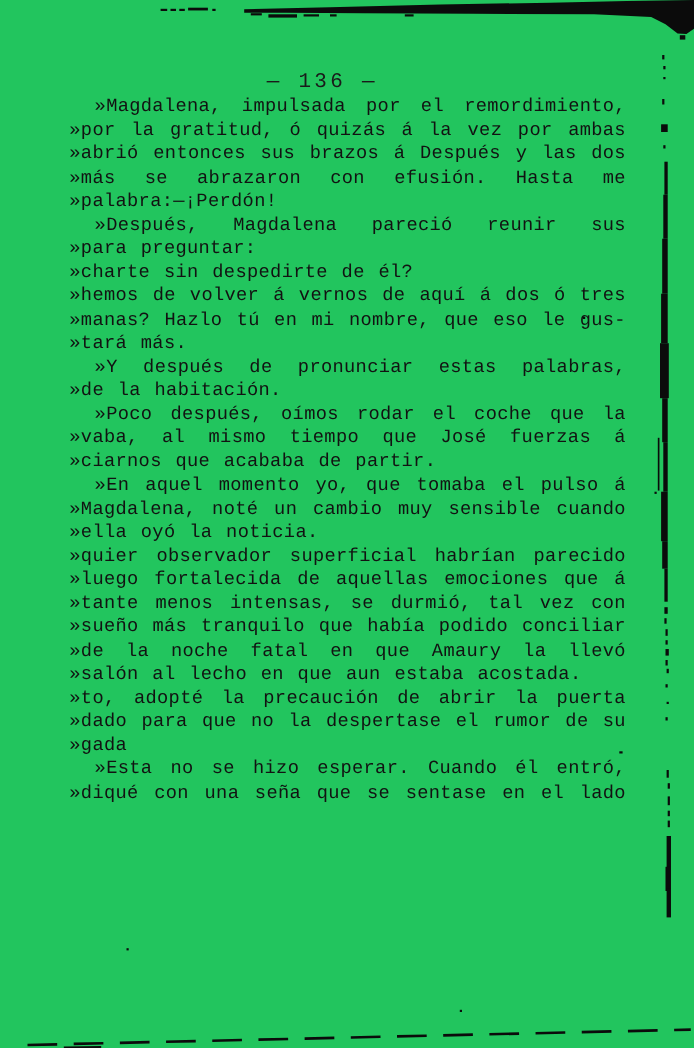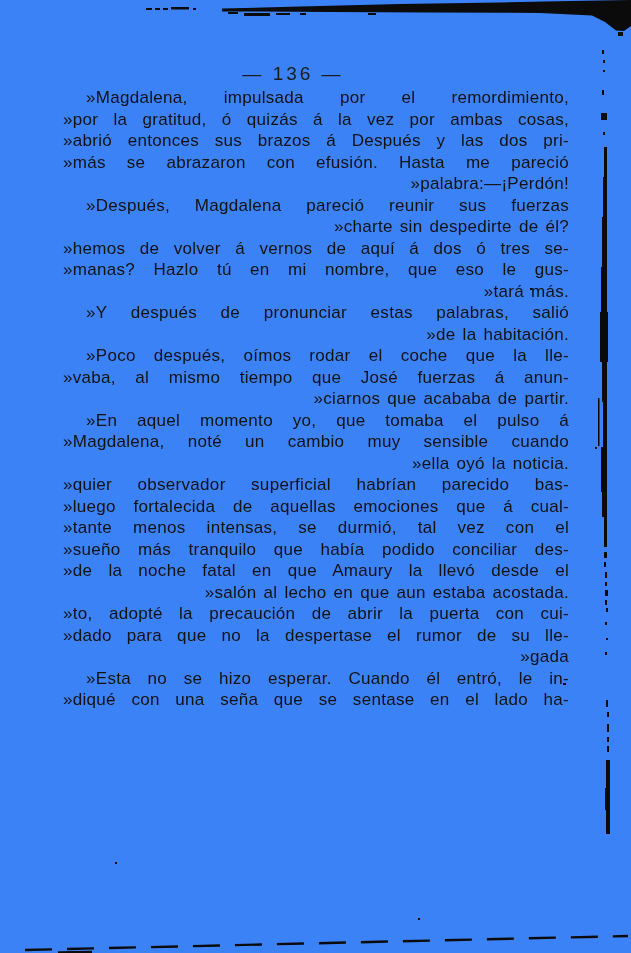--- a/index.html
+++ b/index.html
@@ -4,23 +4,23 @@
 <style>
   html, body {
     margin: 0;
     padding: 0;
     background: #ffffff;
   }
   .scan-page {
     position: relative;
     width: 631px;
     height: 953px;
-    background: #3b82f6;
+    background: #22c55e;
     overflow: hidden;
-    font-family: Liberation Sans, sans-serif;
+    font-family: Liberation Mono, monospace;
     color: #121212;
   }
   .page-number {
     position: absolute;
     top: 63px;
     left: 63px;
     width: 460px;
     text-align: center;
     font-size: 19px;
     letter-spacing: 3px;
@@ -32,21 +32,21 @@
     left: 63px;
     width: 506px;
   }
   .line {
     height: 21.5px;
     line-height: 21.5px;
     font-size: 17px;
     letter-spacing: 0.3px;
     word-spacing: 2px;
     overflow: hidden;
-    text-align: right;
+    text-align: left;
     white-space: nowrap;
   }
   .line.full {
     white-space: normal;
     text-align: justify;
     text-align-last: justify;
   }
   .line.indent {
     text-indent: 23px;
   }
@@ -66,20 +66,21 @@
 
   <div class="page-number">— 136 —</div>
 
   <div class="text-block">
       <div class="line indent full">»Magdalena, impulsada por el remordimiento,</div>
       <div class="line full">»por la gratitud, ó quizás á la vez por ambas cosas,</div>
       <div class="line full">»abrió entonces sus brazos á Después y las dos pri-</div>
       <div class="line full">»más se abrazaron con efusión. Hasta me pareció</div>
       <div class="line">»palabra:—¡Perdón!</div>
       <div class="line indent full">»Después, Magdalena pareció reunir sus fuerzas</div>
+      <div class="line">»para preguntar:</div>
       <div class="line">»charte sin despedirte de él?</div>
       <div class="line full">»hemos de volver á vernos de aquí á dos ó tres se-</div>
       <div class="line full">»manas? Hazlo tú en mi nombre, que eso le gus-</div>
       <div class="line">»tará más.</div>
       <div class="line indent full">»Y después de pronunciar estas palabras, salió</div>
       <div class="line">»de la habitación.</div>
       <div class="line indent full">»Poco después, oímos rodar el coche que la lle-</div>
       <div class="line full">»vaba, al mismo tiempo que José fuerzas á anun-</div>
       <div class="line">»ciarnos que acababa de partir.</div>
       <div class="line indent full">»En aquel momento yo, que tomaba el pulso á</div>

